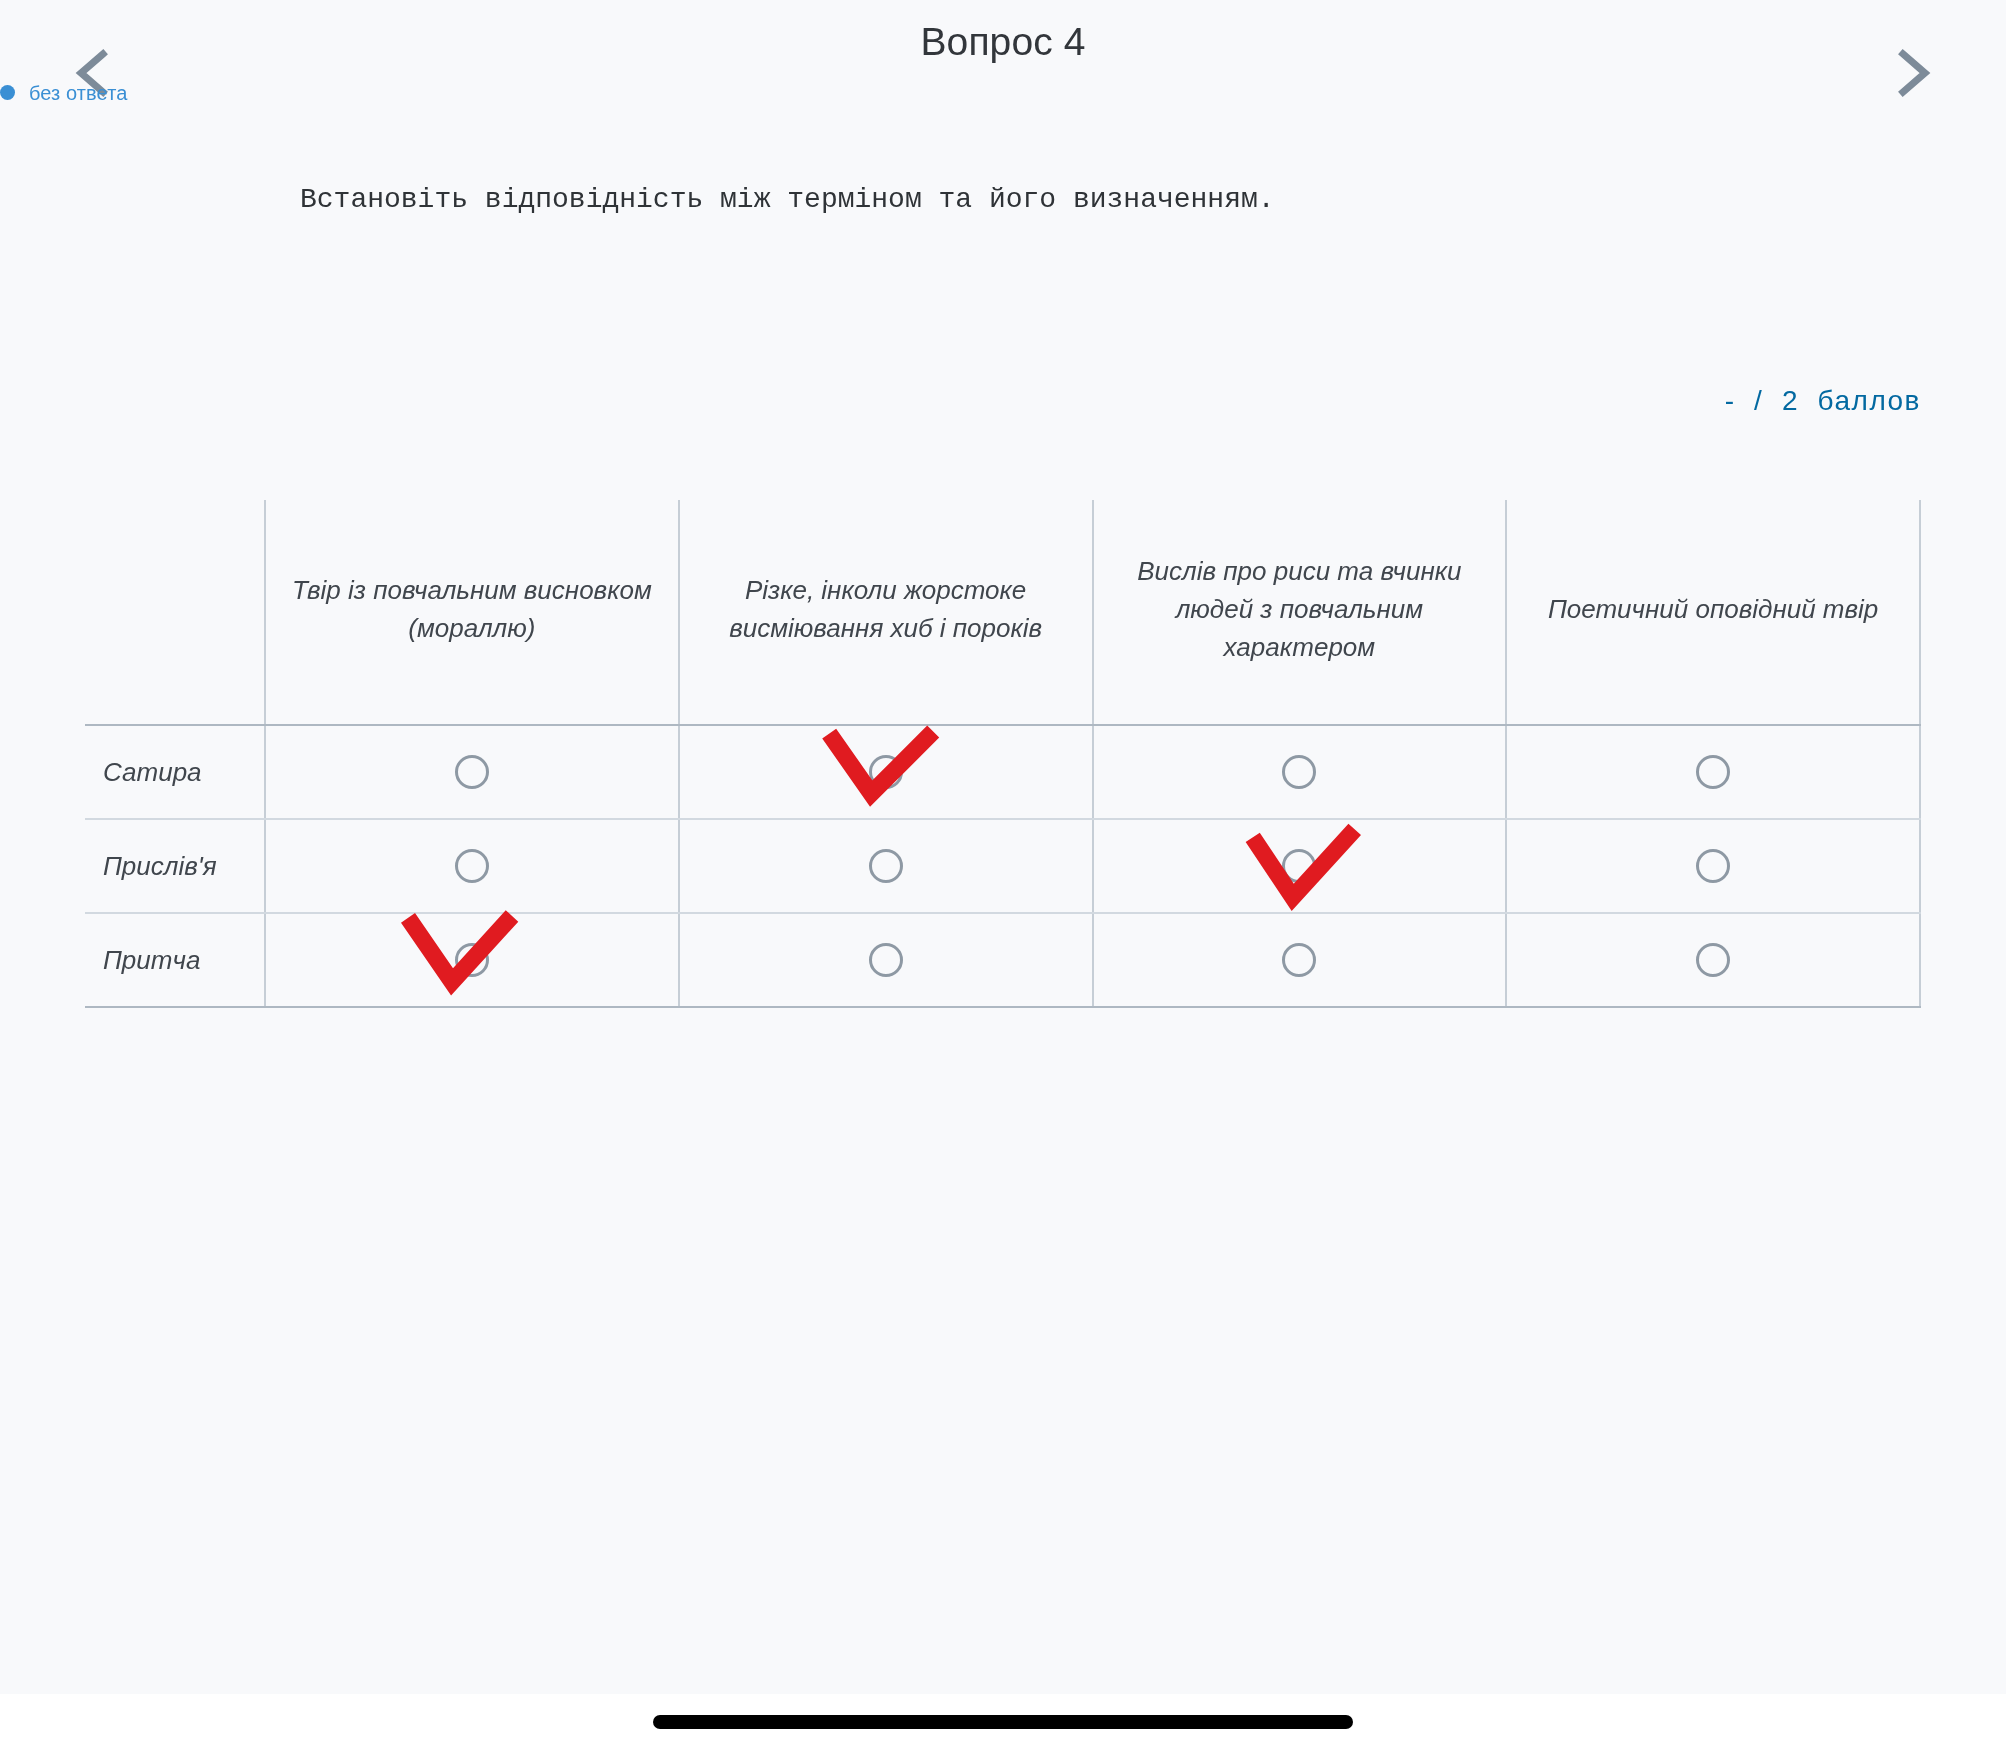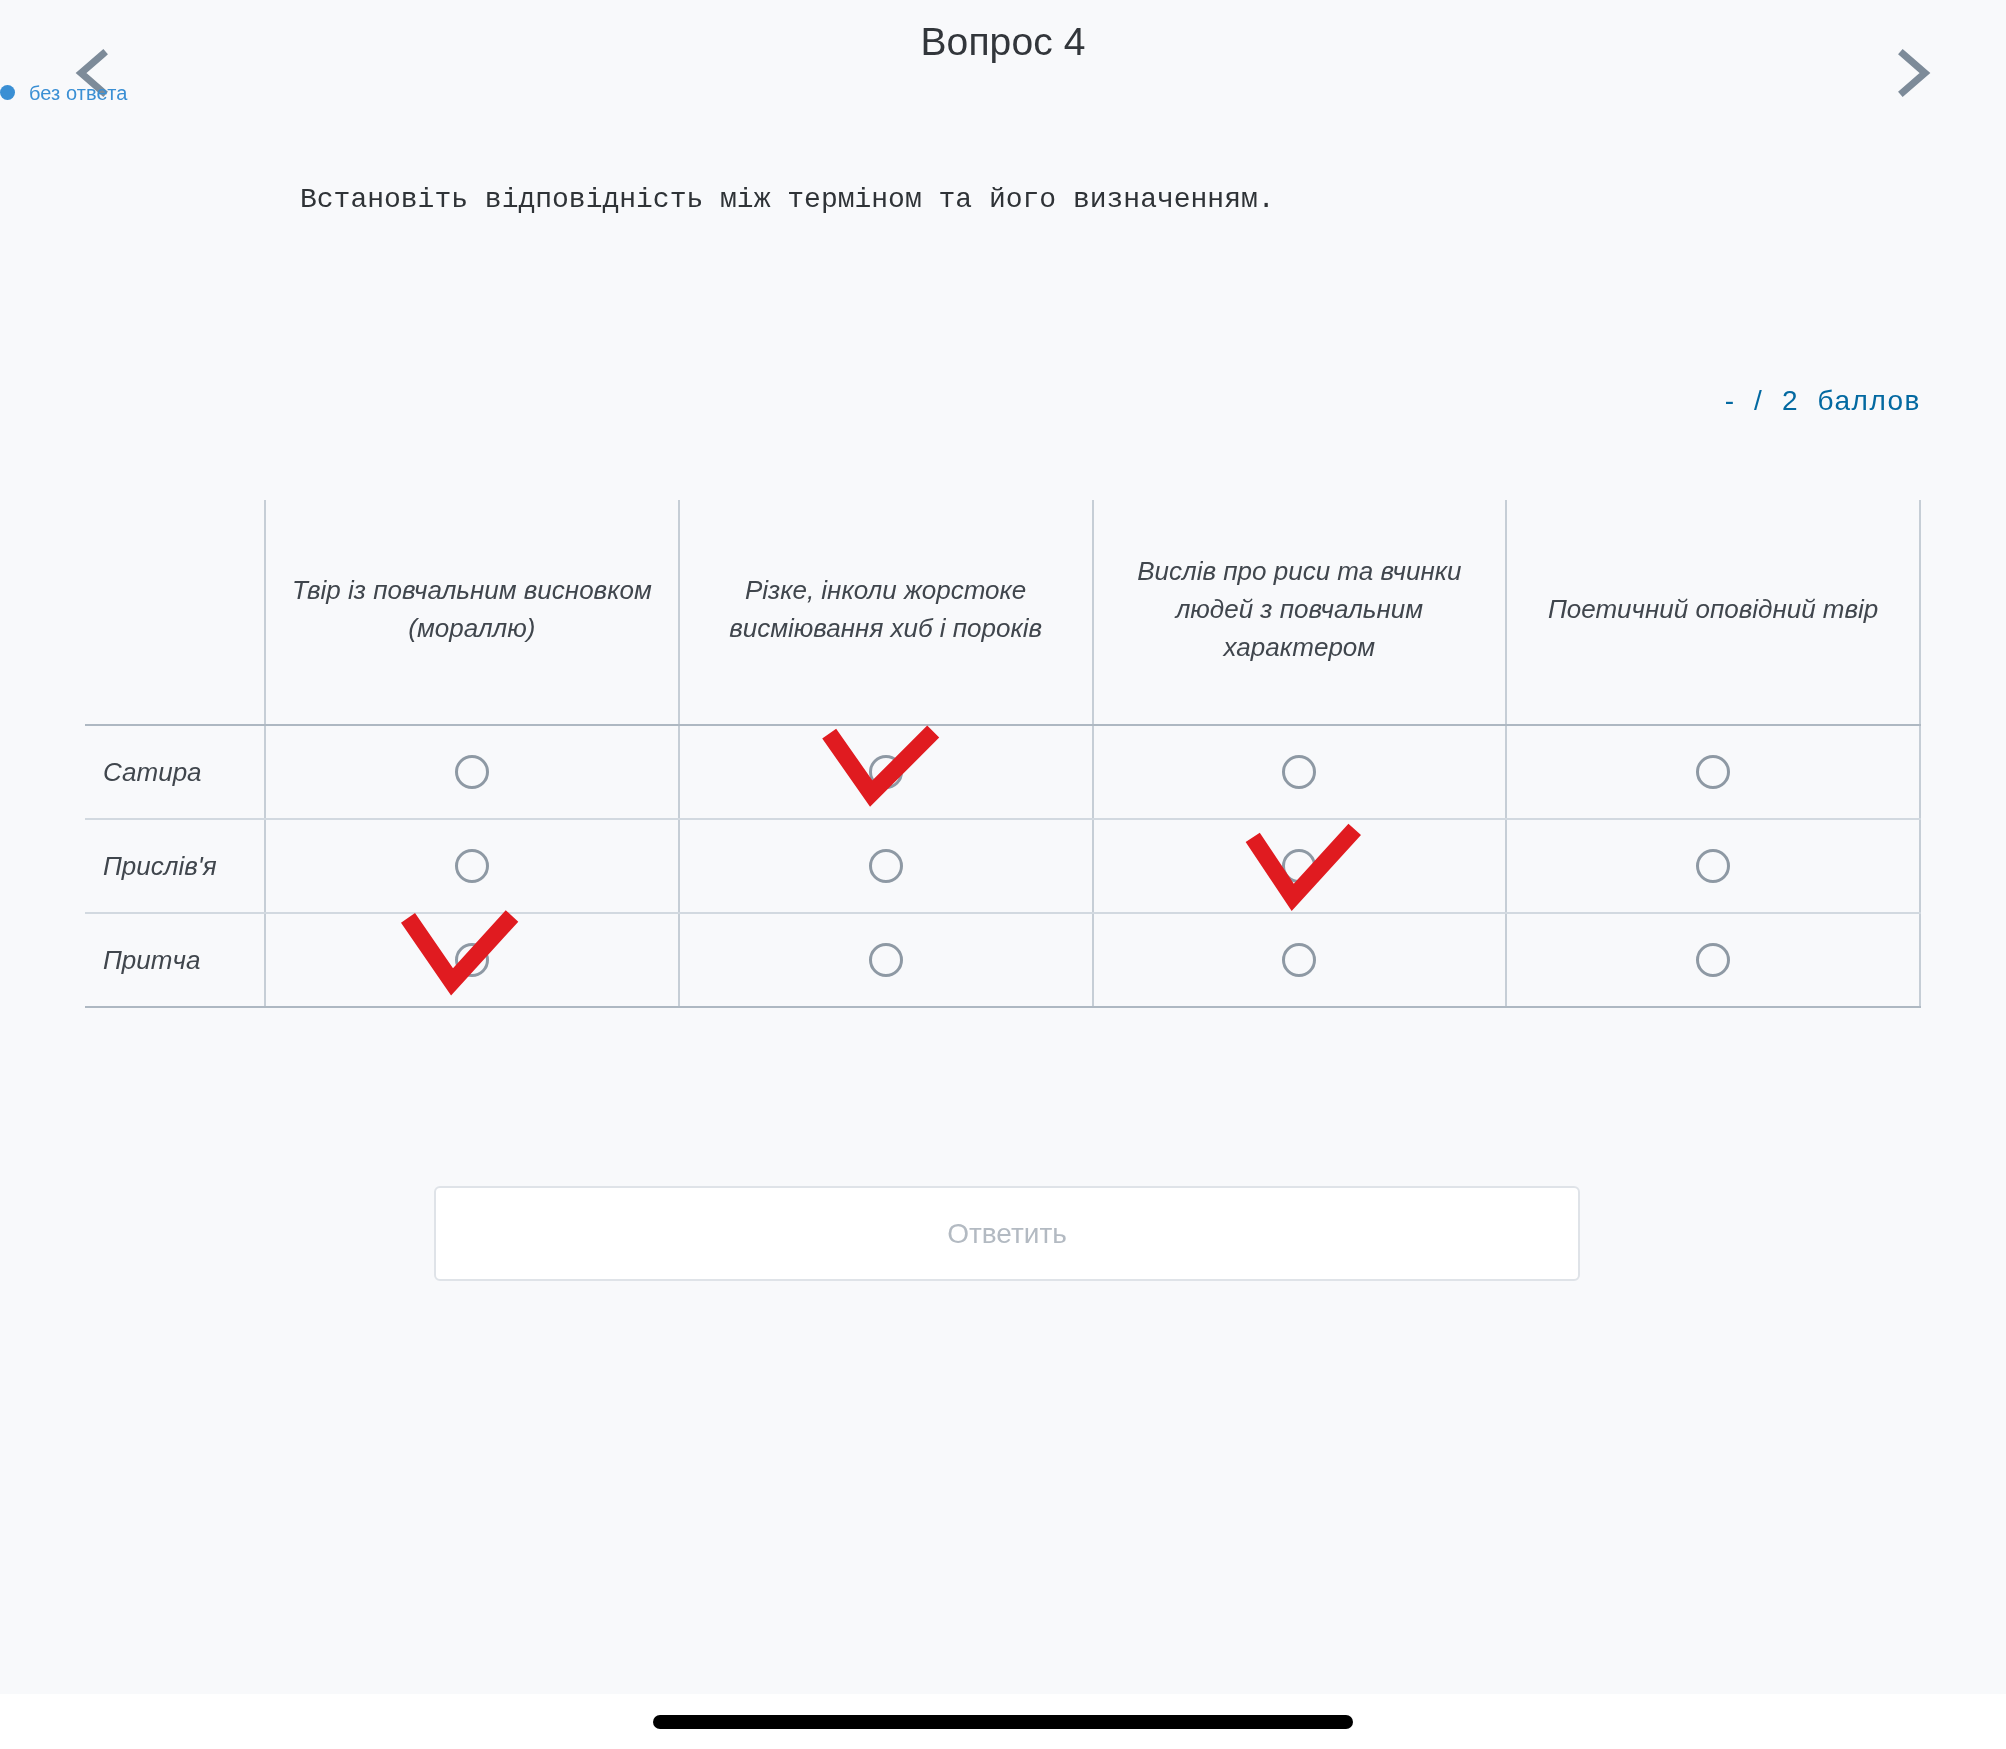--- a/index.html
+++ b/index.html
@@ -314,21 +314,18 @@
           <td class="cell">
             <span class="radio"></span>
           </td>
         </tr>
 
 
       </tbody>
     </table>
   </div>
 
-  <div class="answer-btn">
-    <span>Ответить</span>
-  </div>
 
   <div class="home-bar-area">
     <div class="home-bar"></div>
   </div>
 
 </div>
 
 </body></html>

